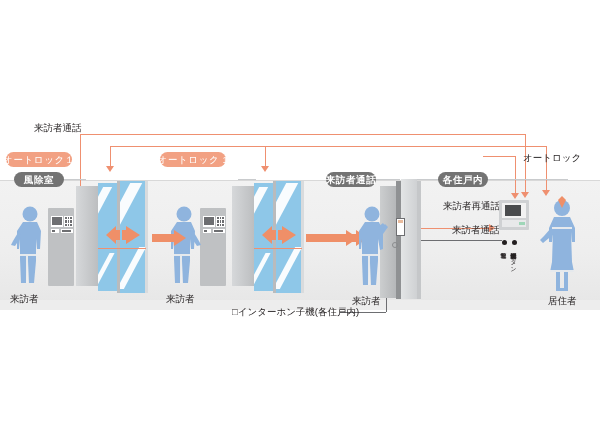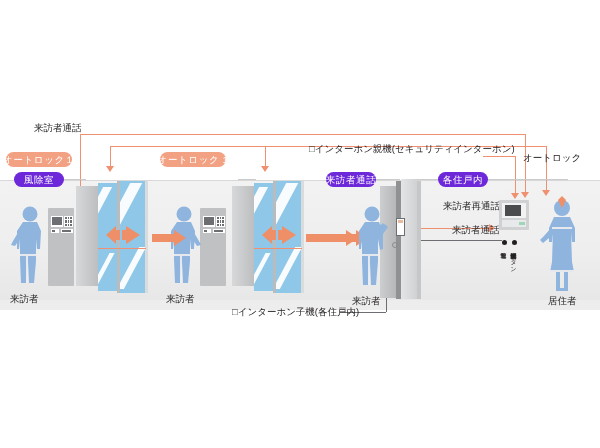--- a/index.html
+++ b/index.html
@@ -30,21 +30,21 @@
     position:absolute;
     display:flex;align-items:center;justify-content:center;
     border-radius:999px;
     color:#ffffff;
     font-size:9.5px;
     letter-spacing:.6px;
     white-space:nowrap;
     line-height:1;
   }
   .pill-orange{background:#f2a183;}
-  .pill-blue{background:#6d28d9;}
+  .pill-blue{background:#737373;font-weight:bold;}
 
   
   .lbl{
     position:absolute;
     font-size:9.5px;
     color:#231f20;
     white-space:nowrap;
     line-height:1.25;
   }
   .lbl-c{text-align:center;}
@@ -154,21 +154,20 @@
   <div class="ln ln-v ln-gray" style="left:404px;top:228px;height:12px;"></div>
 
   <div class="ln ln-h ln-gray" style="left:340px;top:312px;width:46px;"></div>
   <div class="ln ln-v ln-gray" style="left:386px;top:298px;height:14px;"></div>
 
   <div class="ln ln-h" style="left:0px;top:330px;width:0px;"></div>
 
   <div class="lbl" style="left:34px;top:122px;">来訪者通話</div>
 
 
-  <div class="lbl" style="left:309px;top:143px;">□インターホン親機(セキュリティインターホン)</div>
 
   <div class="lbl lbl-c" style="left:523px;top:152px;width:50px;line-height:1.2;">オートロック</div>
 
   <div class="pill pill-orange" style="left:6px;top:152px;width:66px;height:15px;">オートロック１</div>
   <div class="pill pill-blue" style="left:14px;top:172px;width:50px;height:15px;">風除室</div>
 
   <div class="pill pill-orange" style="left:160px;top:152px;width:66px;height:15px;">オートロック 1</div>
 
   <div class="pill pill-blue" style="left:326px;top:172px;width:50px;height:15px;">来訪者通話</div>
 

